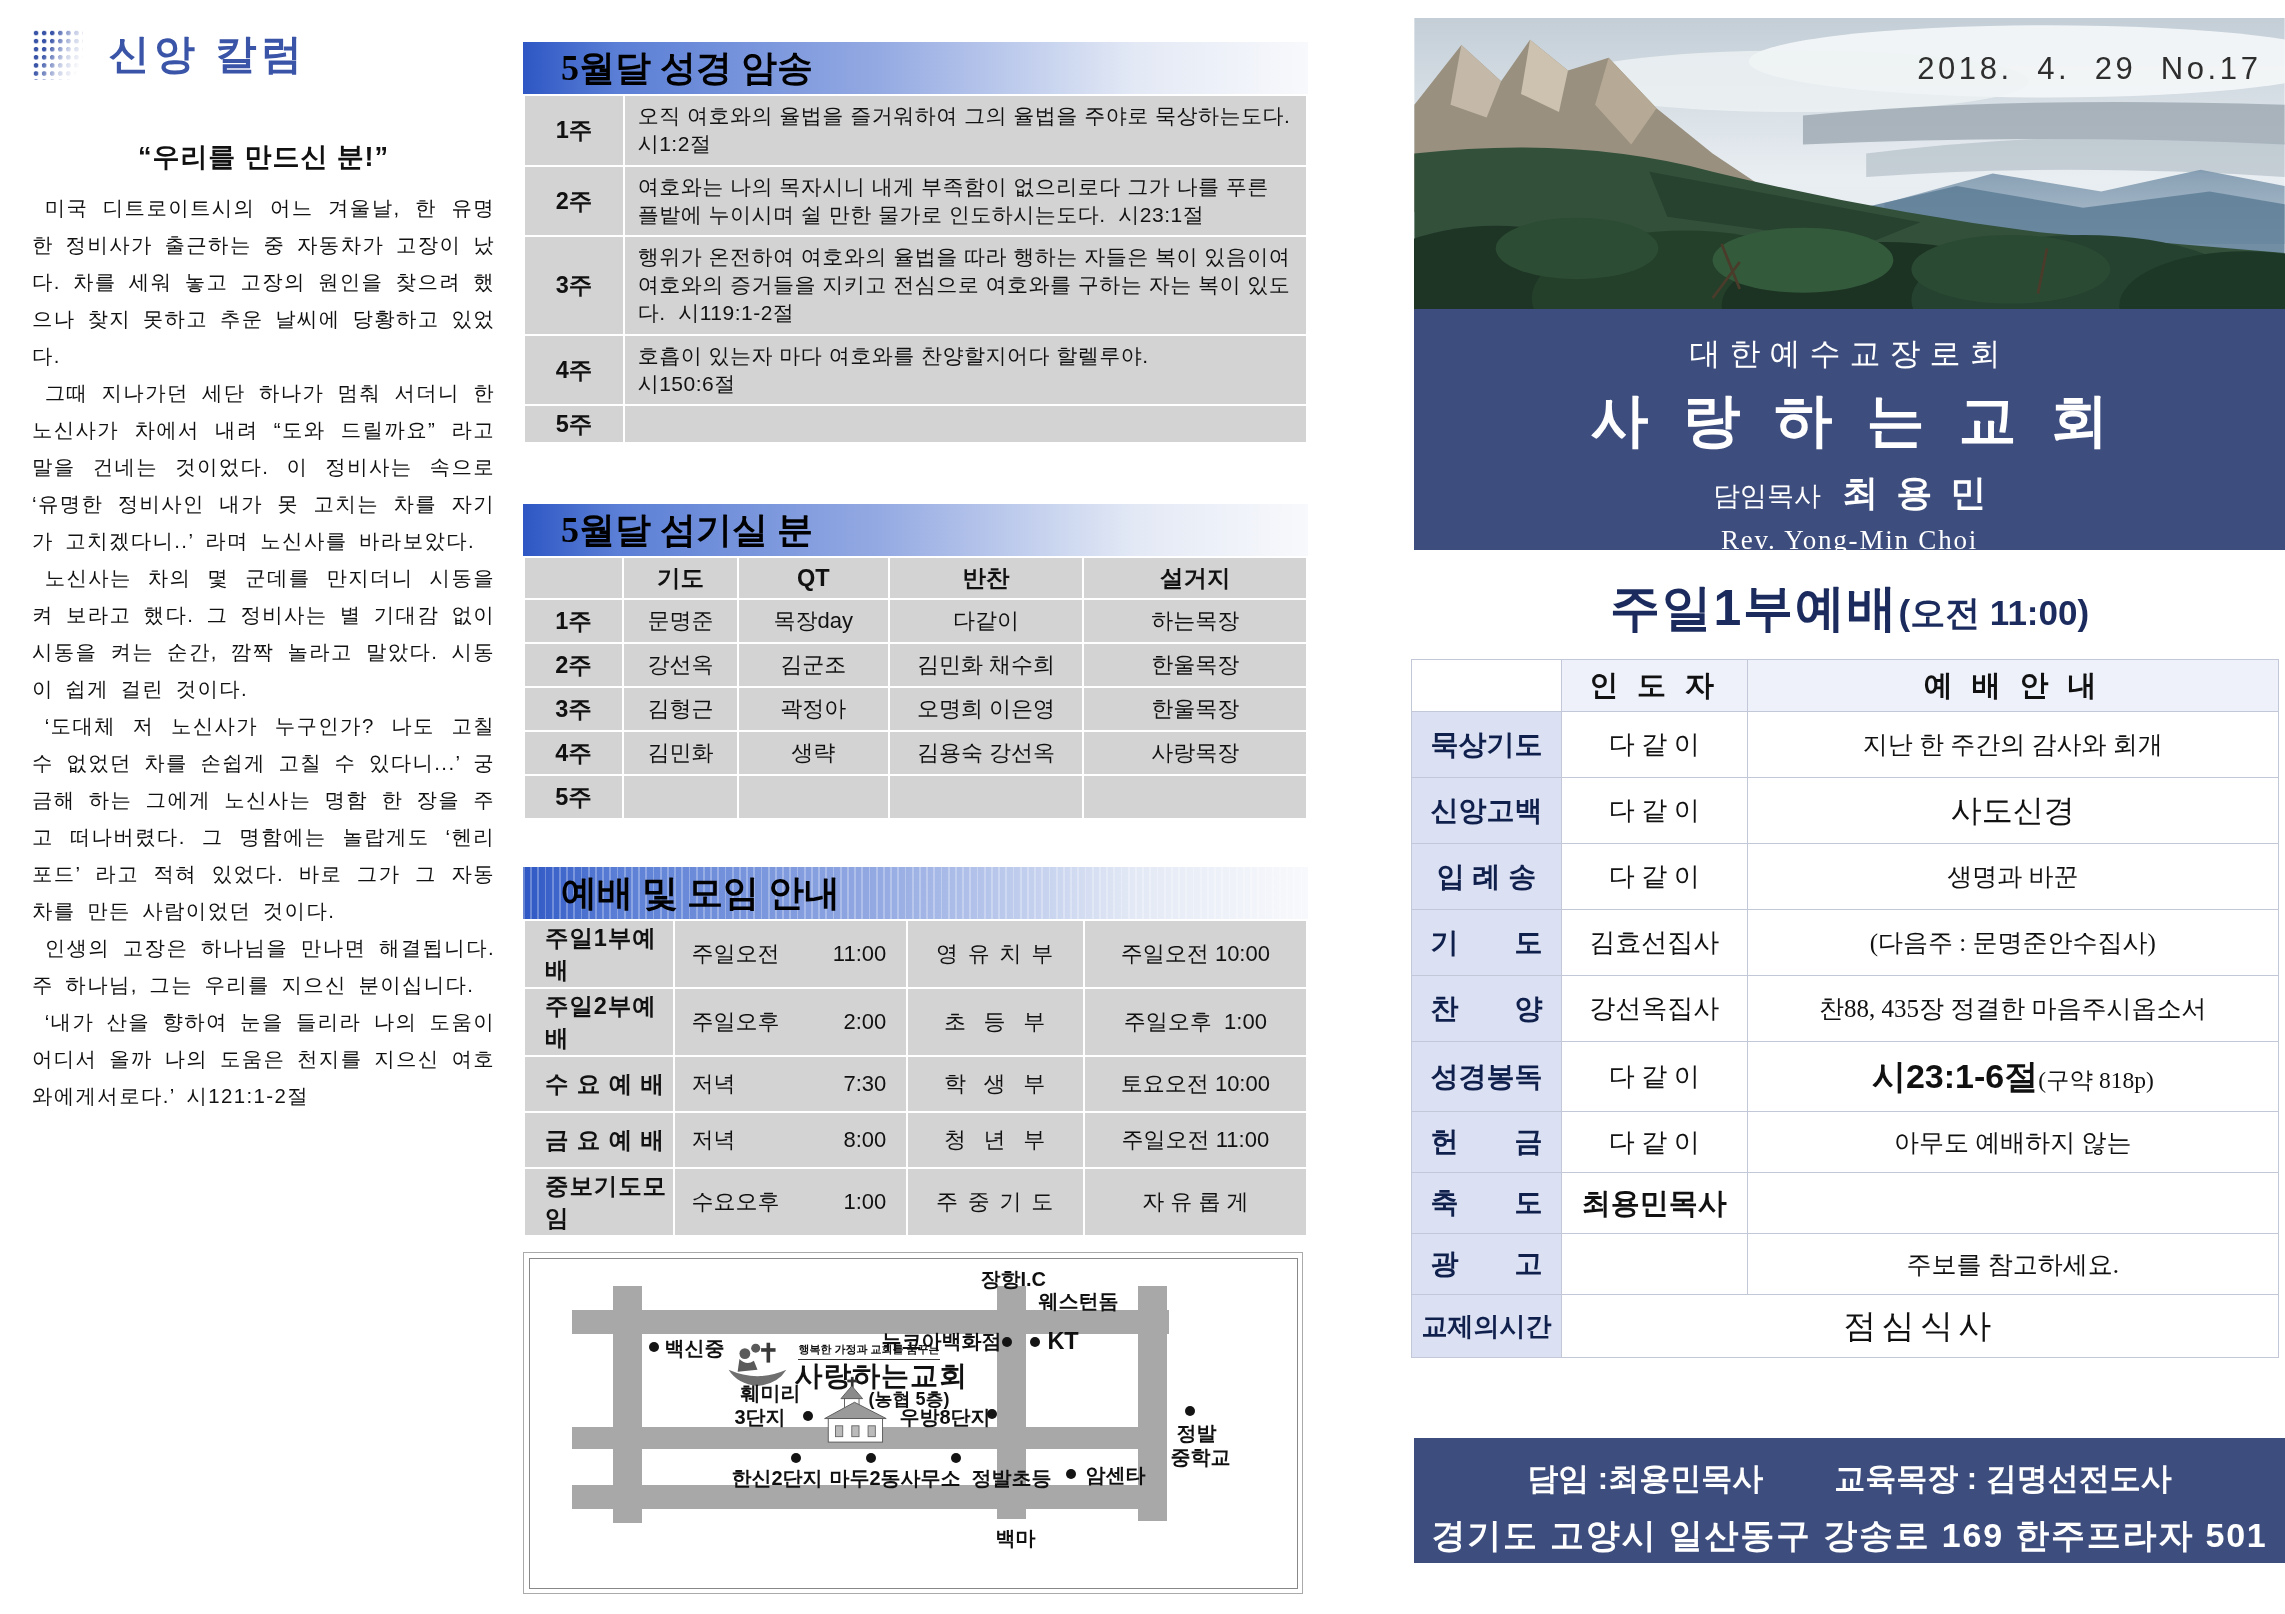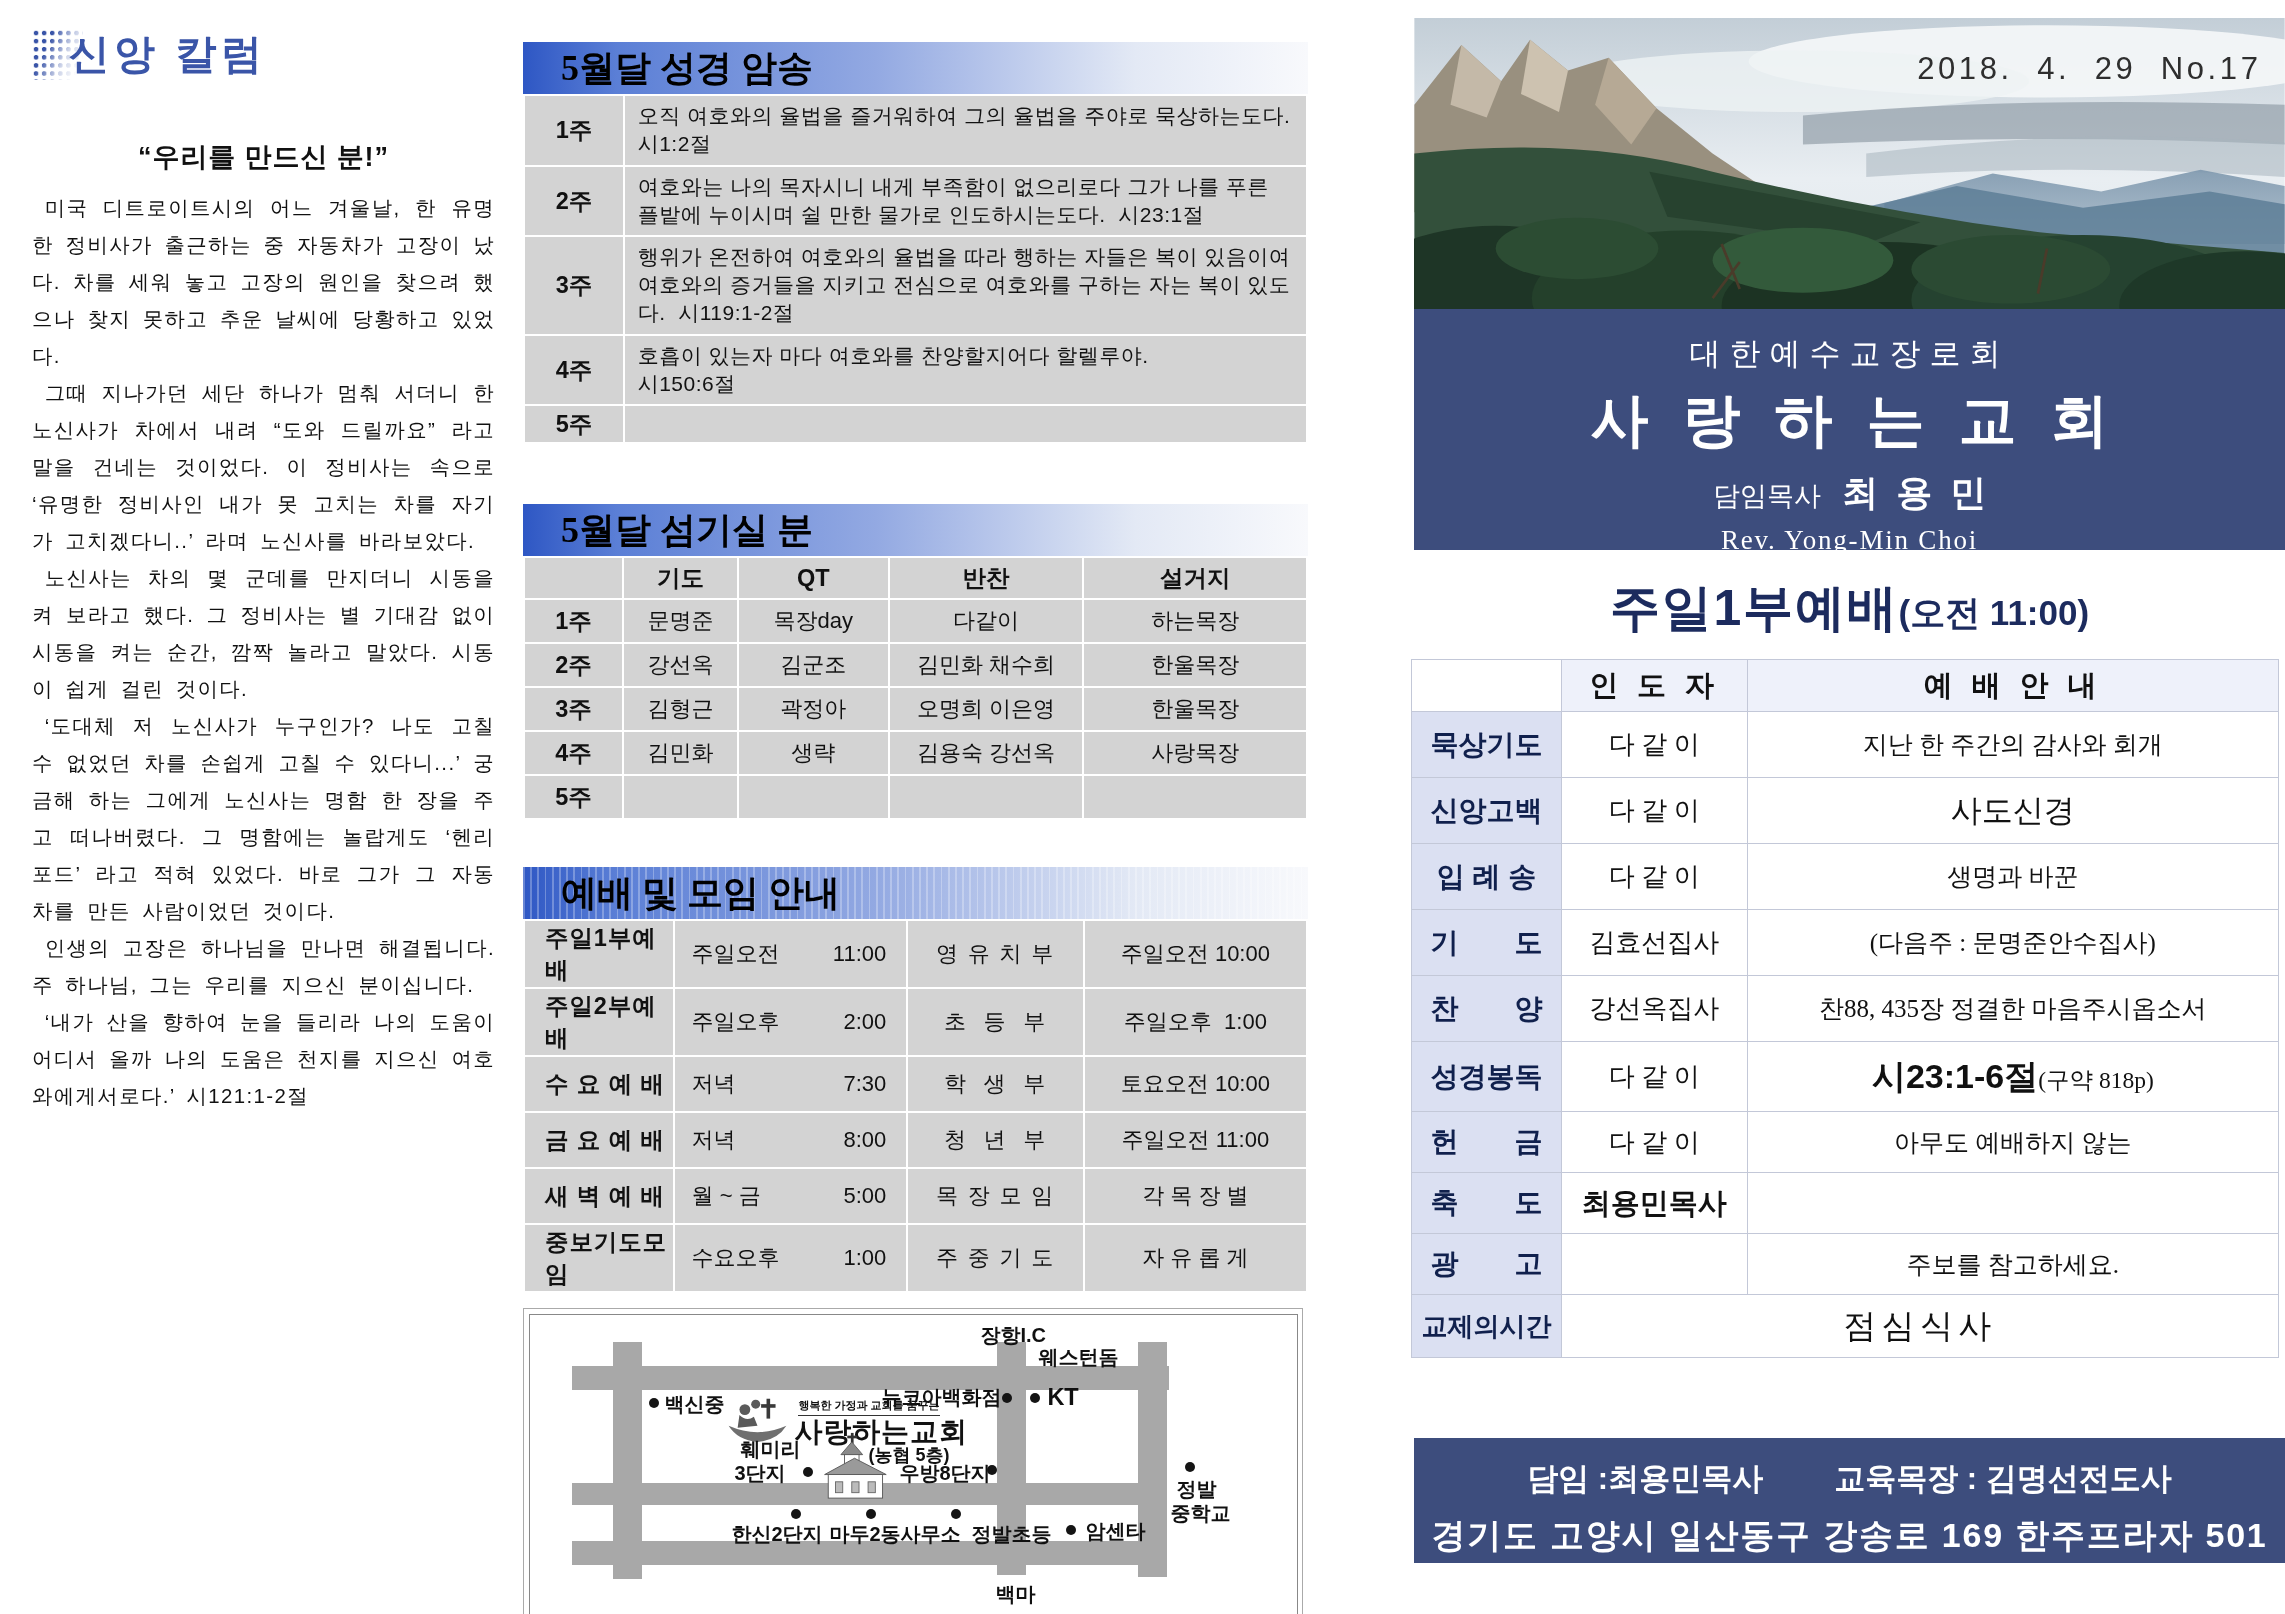--- a/index.html
+++ b/index.html
@@ -2,21 +2,21 @@
 <html style="font-size:14.5px"><head>
 <meta charset="utf-8">
 <style>
   html,body{margin:0;padding:0;background:#fff;}
   .page{position:relative;width:2285px;height:1615px;background:#fff;overflow:hidden;
         font-family:"Liberation Sans",sans-serif;color:#111;}
   .pre{white-space:pre-wrap;}
 
   
   .col-left{position:absolute;left:32px;top:25px;width:463px;}
-  .faith-head{display:flex;align-items:center;height:58px;}
+  .faith-head{display:flex;align-items:center;height:58px;gap:40px;}
   .halftone{width:51px;height:51px;position:relative;flex:0 0 auto;
     background-image:radial-gradient(circle,#3a55a8 2.3px,transparent 2.6px);
     background-size:8.1px 8.1px;}
   .halftone:after{content:"";position:absolute;inset:0;
     background:linear-gradient(115deg,transparent 30%,rgba(255,255,255,.75) 62%,#fff 88%);}
   .faith-title{font-size:41px;font-weight:700;color:#3a55a8;letter-spacing:4.5px;margin-left:-14.5px;position:relative;z-index:1;}
   .story-title{margin-top:56px;text-align:center;font-size:27px;font-weight:700;letter-spacing:0.9px;}
   .story{margin-top:14.5px;}
   .story p{margin:0;font-size:20.4px;line-height:37px;text-align:justify;
     letter-spacing:1.4px;word-spacing:4.5px;text-indent:12.7px;}
@@ -239,31 +239,20 @@
       <tr>
         <td class="nm">금 요 예 배</td>
         <td class="dt">
               <div class="in">
                 <span>저녁</span>
                 <span>8:00</span>
               </div>
             </td>
         <td class="dp pre">청  년  부</td>
         <td class="dpt pre">주일오전 11:00</td>
-      </tr>
-      <tr>
-        <td class="nm">새 벽 예 배</td>
-        <td class="dt">
-              <div class="in">
-                <span>월 ~ 금</span>
-                <span>5:00</span>
-              </div>
-            </td>
-        <td class="dp">목 장 모 임</td>
-        <td class="dpt">각 목 장 별</td>
       </tr>
       <tr>
         <td class="nm">중보기도모임</td>
         <td class="dt">
               <div class="in">
                 <span>수요오후</span>
                 <span>1:00</span>
               </div>
             </td>
         <td class="dp">주 중 기 도</td>

